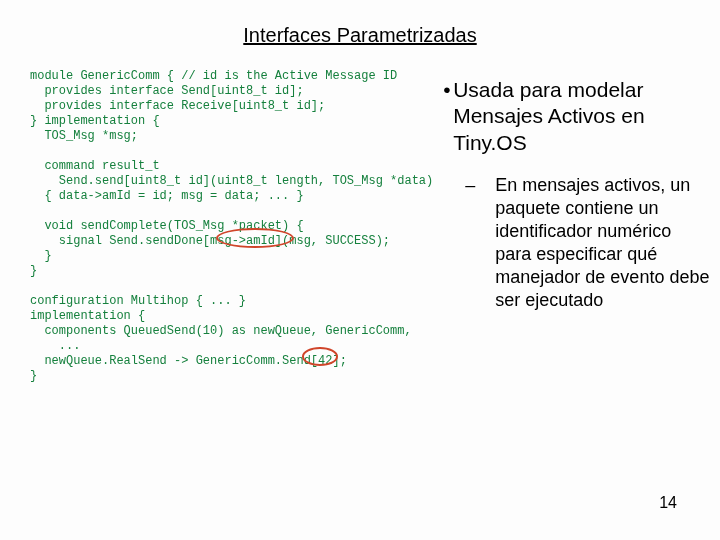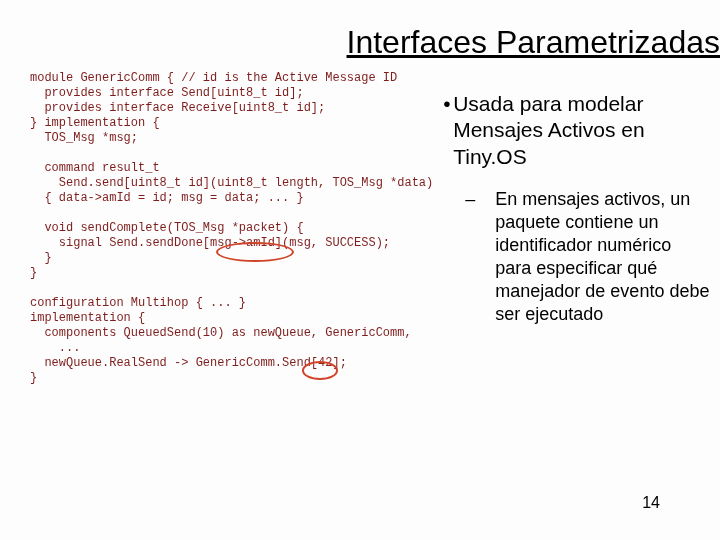--- a/index.html
+++ b/index.html
@@ -7,42 +7,43 @@
     padding: 0;
     width: 720px;
     height: 540px;
     background: #fdfdfd;
     font-family: Arial, Helvetica, sans-serif;
     color: #000;
     position: relative;
     overflow: hidden;
   }
   .title {
-    text-align: right;
-    font-size: 32px;
+    text-align: center;
+    font-size: 20px;
     text-decoration: underline;
     margin-top: 24px;
     margin-bottom: 10px;
     font-weight: normal;
   }
   .content {
     display: flex;
     flex-direction: row;
     padding: 0 10px 0 30px;
   }
   .left {
     flex: 0 0 400px;
     position: relative;
   }
   .code {
     font-family: "Courier New", Courier, monospace;
     font-size: 12px;
     line-height: 1.25;
     white-space: pre;
-    color: #7f1d1d;
+    color: #15803d;
+    margin-top: 12px;
   }
   .right {
     flex: 1;
     padding-left: 10px;
     padding-top: 20px;
   }
   .bullet1 {
     display: flex;
     margin-bottom: 18px;
   }
@@ -65,21 +66,21 @@
     line-height: 1.25;
   }
   .bullet2 .txt {
     font-size: 18px;
     line-height: 1.28;
     margin-left: 20px;
   }
   .pagenum {
     position: absolute;
     bottom: 28px;
-    right: 60px;
+    right: 43px;
     font-size: 16px;
   }
   .circle {
     position: absolute;
     border: 2px solid #d0452a;
     border-radius: 50%;
     pointer-events: none;
   }
 </style>
 </head>

